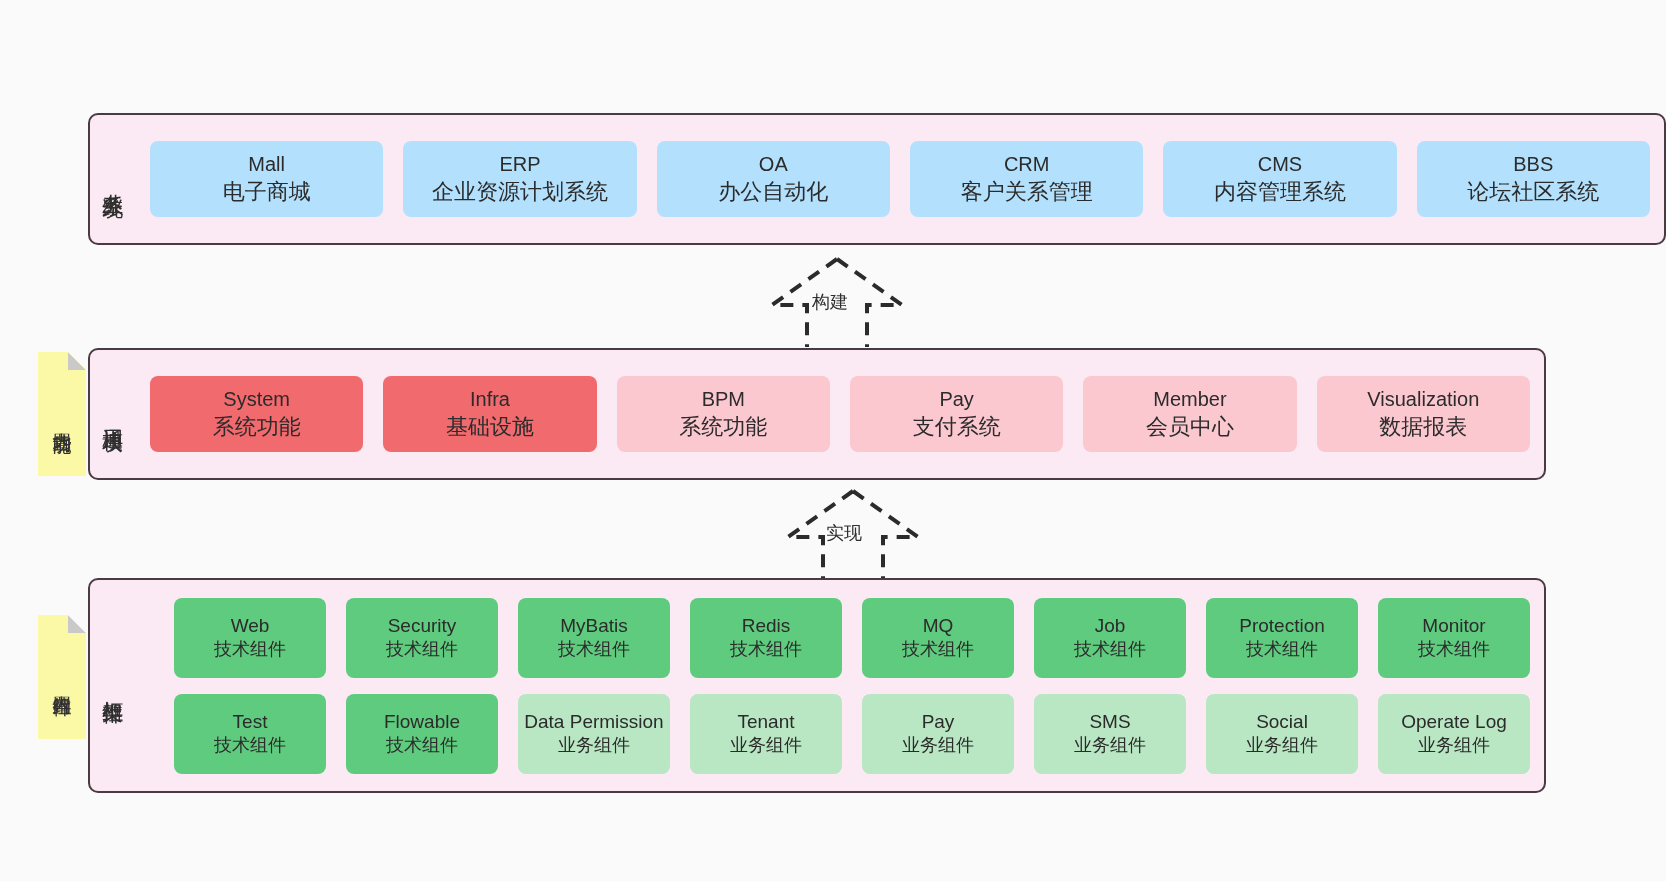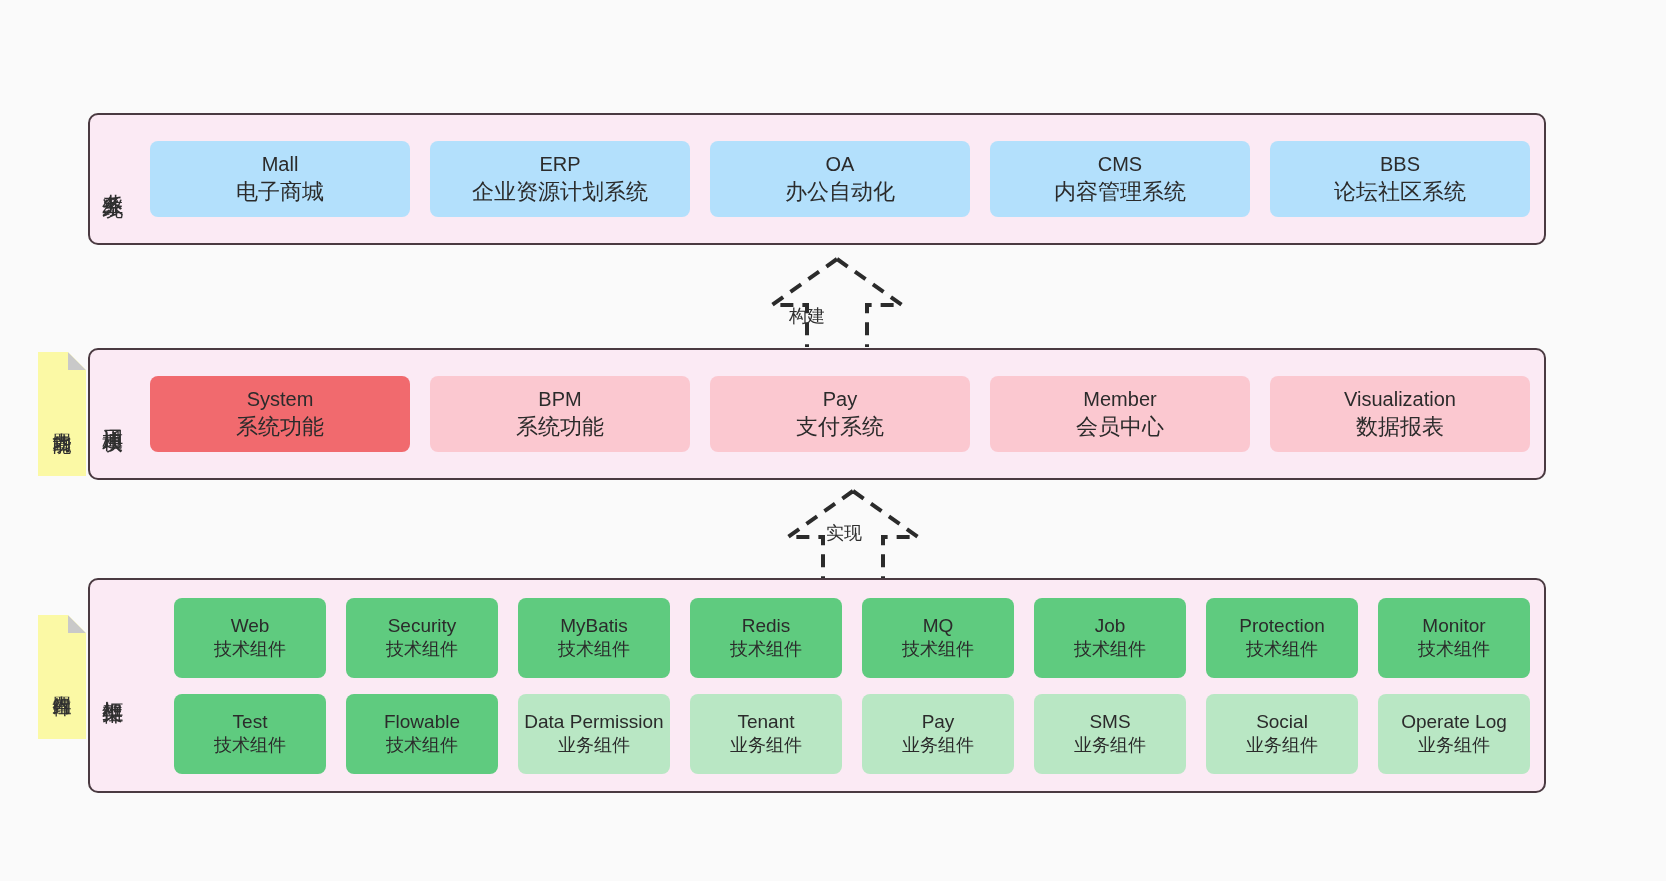--- a/index.html
+++ b/index.html
@@ -84,21 +84,21 @@
   .card-blue   { background: #b3e0fc; }
   .card-red    { background: #f16a6e; }
   .card-pink   { background: #fbc8d0; }
   .card-green  { background: #5fcb7f; }
   .card-lgreen { background: #b9e7c4; }
 
   
   #layer-business {
     left: 88px;
     top: 113px;
-    width: 1458px;
+    width: 1578px;
     height: 132px;
   }
   #layer-business .card { height: 76px; }
 
   
   #layer-modules {
     left: 88px;
     top: 348px;
     width: 1458px;
     height: 132px;
@@ -155,21 +155,21 @@
     pointer-events: none;
   }
   .arrow-label {
     position: absolute;
     font-size: 18px;
     color: #2f2f2f;
     background: transparent;
     white-space: nowrap;
   }
   #arrow-build   { left: 742px; top: 255px; width: 190px; height: 92px; }
-  #arrow-build-label   { left: 789px; top: 290px; margin-top: 14px; }
+  #arrow-build-label   { left: 812px; top: 290px; }
   #arrow-implement { left: 758px; top: 487px; width: 190px; height: 92px; }
   #arrow-implement-label { left: 826px; top: 521px; }
 </style>
 </head>
 <body>
 
 <div class="layer" id="layer-business">
   <div class="layer-title">业务系统</div>
   <div class="layer-body">
     <div class="row">
@@ -182,20 +182,24 @@
       <div class="card card-blue">
         <span class="en">ERP</span>
         <span class="cn">企业资源计划系统</span>
       </div>
 
       <div class="card card-blue">
         <span class="en">OA</span>
         <span class="cn">办公自动化</span>
       </div>
 
+      <div class="card card-blue">
+        <span class="en">CRM</span>
+        <span class="cn">客户关系管理</span>
+      </div>
 
       <div class="card card-blue">
         <span class="en">CMS</span>
         <span class="cn">内容管理系统</span>
       </div>
 
       <div class="card card-blue">
         <span class="en">BBS</span>
         <span class="cn">论坛社区系统</span>
       </div>
@@ -214,20 +218,24 @@
 <div class="layer" id="layer-modules">
   <div class="layer-title">通用模块</div>
   <div class="layer-body">
     <div class="row">
 
       <div class="card card-red">
         <span class="en">System</span>
         <span class="cn">系统功能</span>
       </div>
 
+      <div class="card card-red">
+        <span class="en">Infra</span>
+        <span class="cn">基础设施</span>
+      </div>
 
       <div class="card card-pink">
         <span class="en">BPM</span>
         <span class="cn">系统功能</span>
       </div>
 
       <div class="card card-pink">
         <span class="en">Pay</span>
         <span class="cn">支付系统</span>
       </div>

